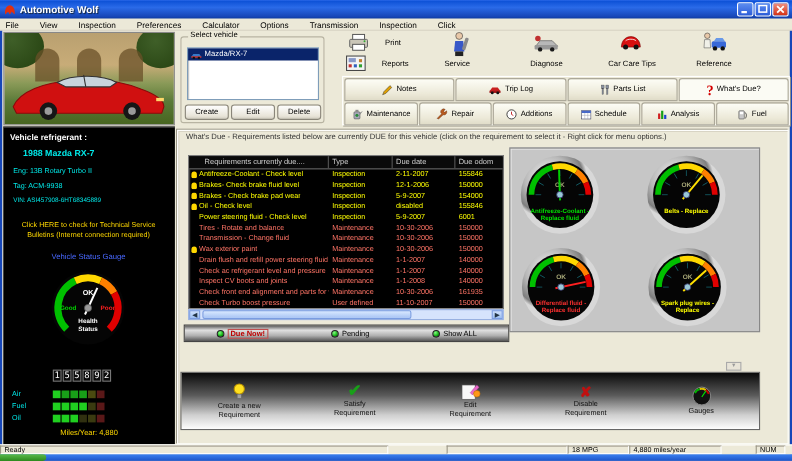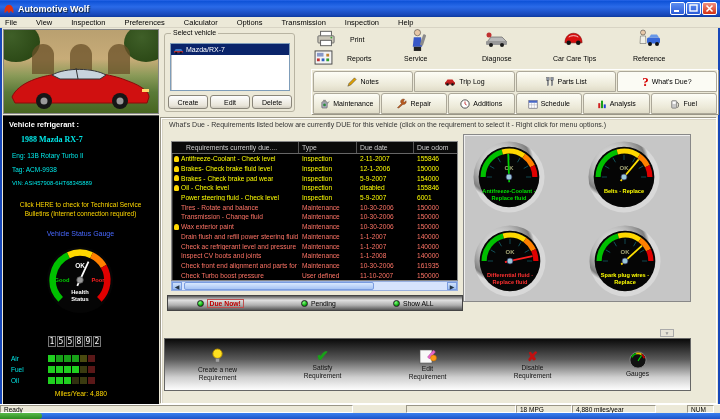--- a/index.html
+++ b/index.html
@@ -116,21 +116,21 @@
 
   <div class="menubar abs">
     <span>File</span>
     <span>View</span>
     <span>Inspection</span>
     <span>Preferences</span>
     <span>Calculator</span>
     <span>Options</span>
     <span>Transmission</span>
     <span>Inspection</span>
-    <span>Help</span>
+    <span>Click</span>
   </div>
 
   <div class="sideL abs"></div>
   <div class="sideR abs"></div>
 
   <div class="photo abs">
     <div class="tree" style="left:-12px;top:-8px;width:48px;height:40px;"></div>
     <div class="tree" style="right:-10px;top:-6px;width:44px;height:38px;"></div>
     <div class="arch" style="left:28px;"></div>
     <div class="arch" style="left:66px;"></div>
@@ -142,21 +142,21 @@
       <circle cx="36" cy="38" r="8" fill="#161616"></circle>
         <circle cx="36" cy="38" r="3.5" fill="#9a9a9a"></circle>
       <circle cx="112" cy="38" r="8" fill="#161616"></circle>
         <circle cx="112" cy="38" r="3.5" fill="#9a9a9a"></circle>
       <rect x="134" y="26" width="7" height="3" fill="#ffd86a"></rect>
     </svg>
   </div>
 
   <div class="vpanel abs">
     <div class="hdr">Vehicle refrigerant :</div>
-    <div class="abs cy" style="left:18px;top:19px;font-size:8px;font-weight:bold;font-family:Liberation Serif, serif;">1988 Mazda RX-7</div>
+    <div class="abs cy" style="left:18px;top:19px;font-size:8px;font-weight:bold;">1988 Mazda RX-7</div>
     <div class="abs cy" style="left:9px;top:36px;font-size:6.5px;">Eng:  13B Rotary Turbo II</div>
     <div class="abs cy" style="left:9px;top:50px;font-size:6.5px;">Tag:  ACM-9938</div>
     <div class="abs cy" style="left:9px;top:64px;font-size:5.8px;">VIN:  ASI457908-6HT68345889</div>
     <div class="abs link-y" style="left:6px;top:85px;width:143px;">Click HERE to check for Technical Service Bulletins (Internet connection required)</div>
     <div class="abs link-b" style="left:6px;top:114px;width:143px;">Vehicle Status Gauge</div>
 
     <div class="abs" style="left:41px;top:128px;width:72px;height:72px;">
       <svg width="72" height="72" viewBox="-50 -50 100 100">
         <defs>
           <radialGradient id="bez" cx="35%" cy="30%">

